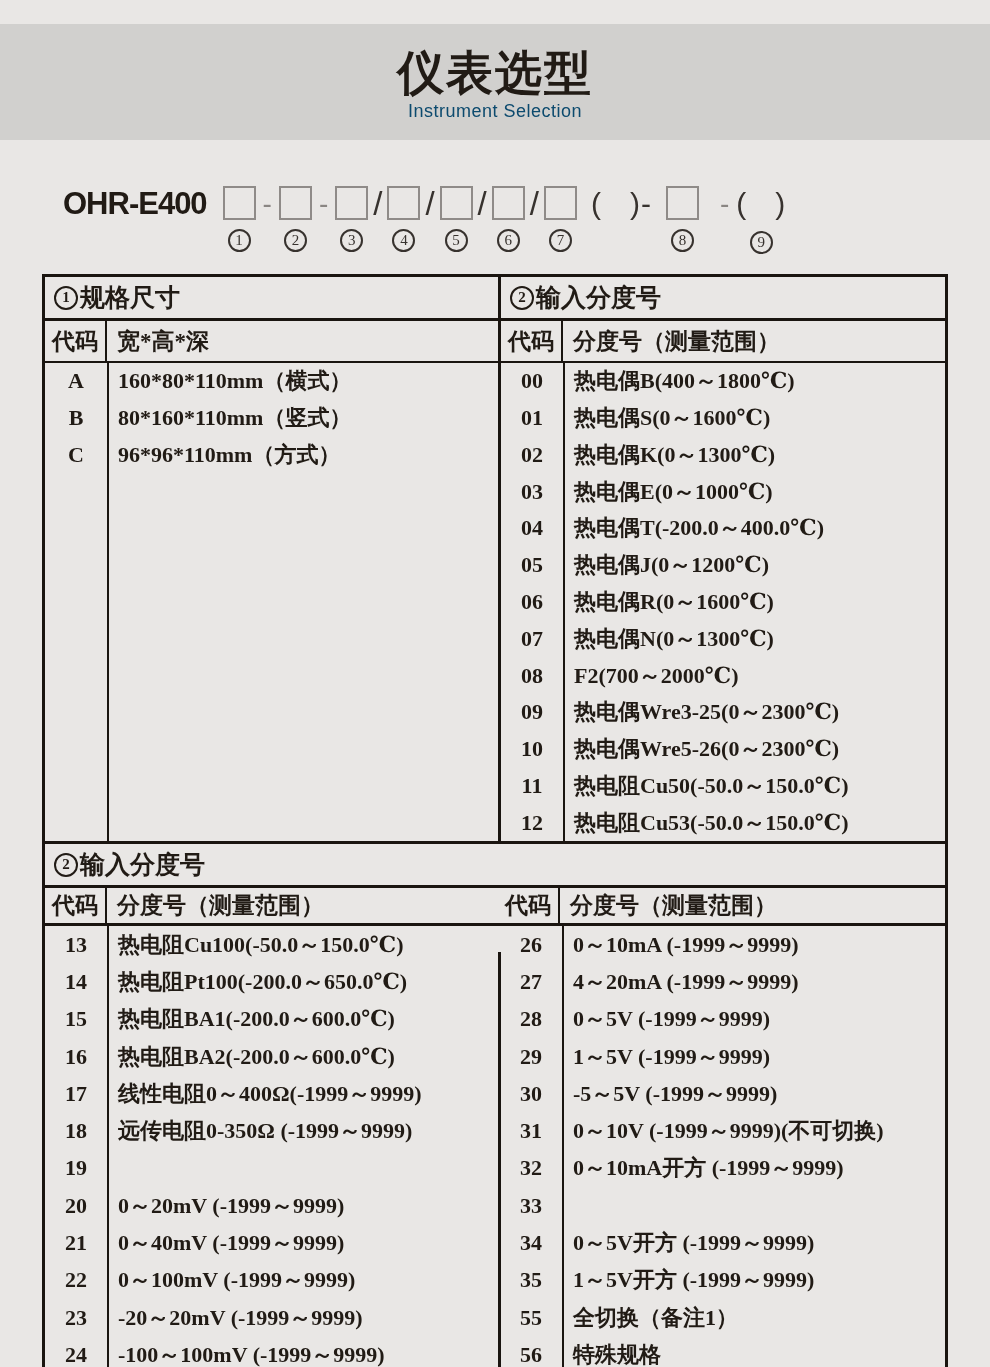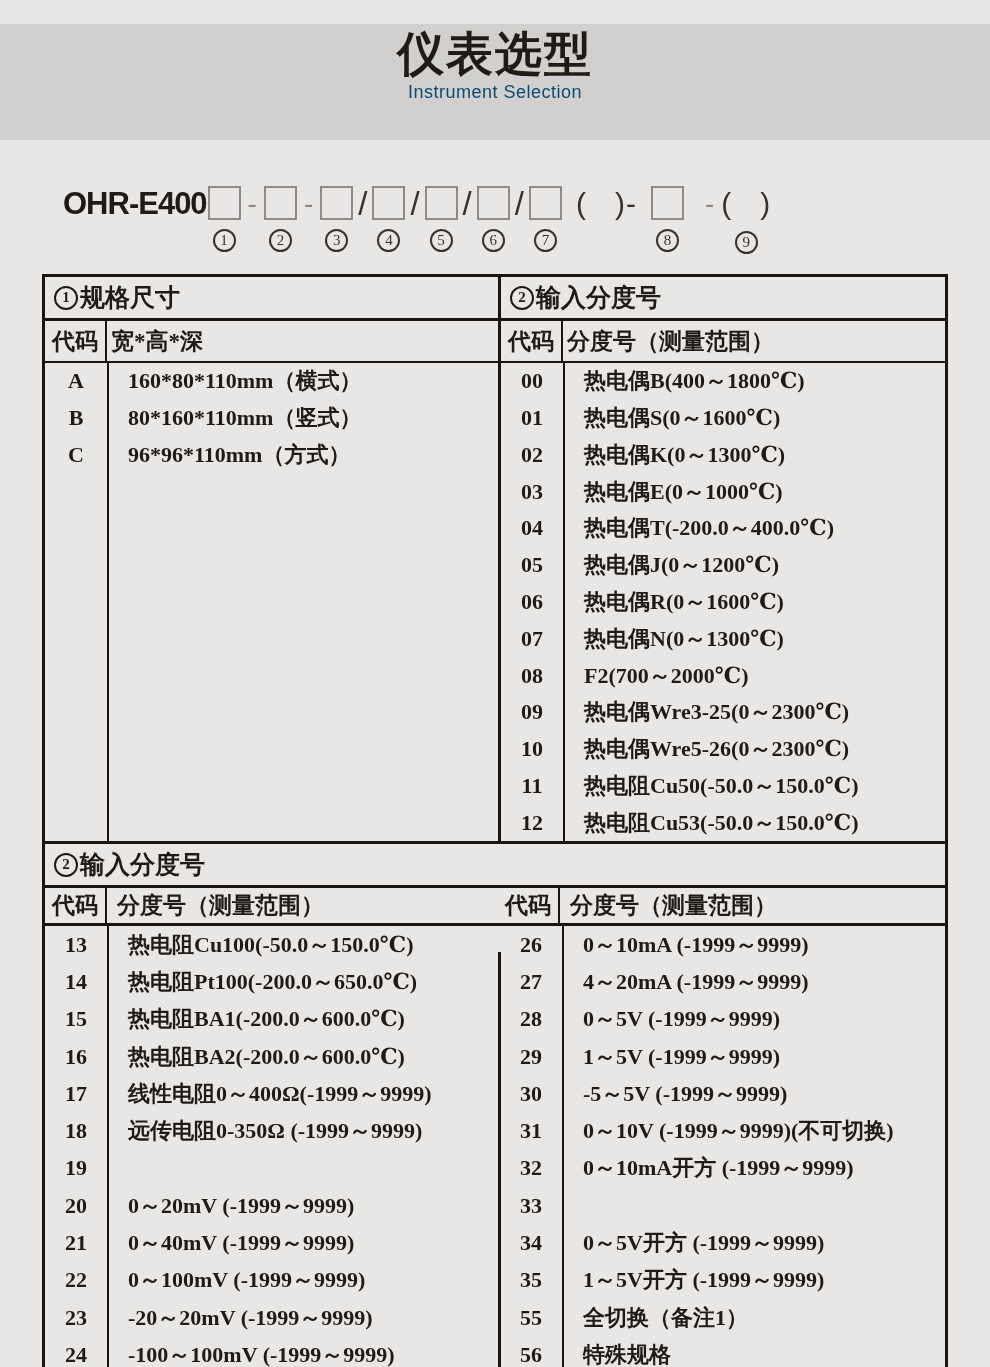--- a/index.html
+++ b/index.html
@@ -13,50 +13,50 @@
     --sans:"Liberation Sans","DejaVu Sans",sans-serif;
   }
   html,body{margin:0;padding:0;}
   body{background:#fff;}
   .page{
     position:relative;width:990px;height:1367px;overflow:hidden;
     background:var(--page-bg);color:var(--ink);font-family:var(--sans);
   }
   
   .top-strip{height:24px;}
-  .banner{height:116px;background:var(--banner-bg);display:flex;flex-direction:column;align-items:center;}
+  .banner{height:116px;background:var(--banner-bg);display:flex;flex-direction:column;align-items:center;justify-content:center;}
   .banner .title{font-size:47px;font-weight:bold;letter-spacing:2px;line-height:1;margin-top:6px;}
   .banner .subtitle{font-size:18px;color:#0c4a6e;margin-top:5px;letter-spacing:0.5px;}
   
   .model-line{display:flex;align-items:flex-start;padding-left:63px;margin-top:46px;}
-  .model-prefix{height:36px;display:flex;align-items:center;font-size:31px;font-weight:bold;letter-spacing:-1px;margin-right:1px;}
+  .model-prefix{height:36px;display:flex;align-items:center;font-size:31px;font-weight:bold;letter-spacing:-1px;margin-right:16px;}
   .m-unit{display:flex;flex-direction:column;align-items:center;}
   .m-box{width:33px;height:34px;border:2px solid var(--box-line);box-sizing:border-box;background:transparent;}
   .m-paren{height:36px;display:flex;align-items:center;font-size:30px;color:#37322e;letter-spacing:1px;white-space:pre;}
   .m-circ{margin-top:9px;width:23px;height:23px;border:2px solid #37322e;border-radius:50%;display:flex;align-items:center;justify-content:center;
           font-family:var(--serif);font-size:15px;color:#37322e;box-sizing:border-box;}
   .m-sep{height:36px;display:flex;align-items:center;font-size:28px;color:var(--sep);margin:0 7px;}
   .m-sep.slash{color:#37322e;font-size:33px;margin:0 5px;}
   .gap-l{margin-left:14px;} .gap-r{margin-right:14px;}
   
   .tables{margin-left:42px;margin-top:20px;width:906px;border:3px solid var(--line);border-bottom:none;box-sizing:border-box;}
   .t1{display:flex;border-bottom:3px solid var(--line);}
   .p-left{width:456px;border-right:3px solid var(--line);box-sizing:border-box;display:flex;flex-direction:column;}
   .p-right{flex:1;display:flex;flex-direction:column;}
   .sec-h{height:41px;border-bottom:3px solid var(--line);display:flex;align-items:center;padding-left:9px;font-size:25px;font-weight:bold;}
   .h-circ{width:24px;height:24px;border:2px solid var(--ink);border-radius:50%;display:inline-flex;align-items:center;justify-content:center;
           font-size:15px;font-weight:bold;box-sizing:border-box;margin-right:2px;font-family:var(--serif);}
   .col-h{height:40px;border-bottom:2px solid var(--line);display:flex;align-items:stretch;font-family:var(--serif);font-weight:bold;font-size:23px;}
   .col-code{width:62px;border-right:2px solid var(--line);display:flex;align-items:center;justify-content:center;box-sizing:border-box;}
-  .col-desc{flex:1;display:flex;align-items:center;padding-left:4px;}
+  .col-desc{flex:1;display:flex;align-items:center;padding-left:10px;}
   .t-body{position:relative;height:478px;}
   .t-body::before{content:"";position:absolute;left:62px;top:0;bottom:0;width:2px;background:var(--line);}
   .t-row{height:36.77px;display:flex;align-items:center;font-family:var(--serif);font-size:22px;font-weight:600;}
   .t-row .code{width:62px;text-align:center;flex:none;}
-  .t-row .desc{padding-left:21px;white-space:nowrap;}
+  .t-row .desc{padding-left:11px;white-space:nowrap;}
   
   .band-h{height:41px;border-bottom:3px solid var(--line);display:flex;align-items:center;padding-left:9px;font-size:25px;font-weight:bold;}
   .col-h2{height:35px;border-bottom:3px solid var(--line);display:flex;align-items:stretch;font-family:var(--serif);font-weight:bold;font-size:23px;}
   .col-h2 .c-code{width:62px;border-right:2px solid var(--line);display:flex;align-items:center;justify-content:center;box-sizing:border-box;}
   .col-h2 .c-desc{width:391px;display:flex;align-items:center;padding-left:10px;box-sizing:border-box;}
   .col-h2 .c-desc.last{width:auto;flex:1;}
   .bodies{display:flex;position:relative;}
   .bodies::before{content:"";position:absolute;left:453px;top:26px;bottom:0;width:3px;background:var(--line);}
   .half{position:relative;box-sizing:border-box;}
   .half::before{content:"";position:absolute;left:62px;top:0;bottom:0;width:2px;background:var(--line);}

